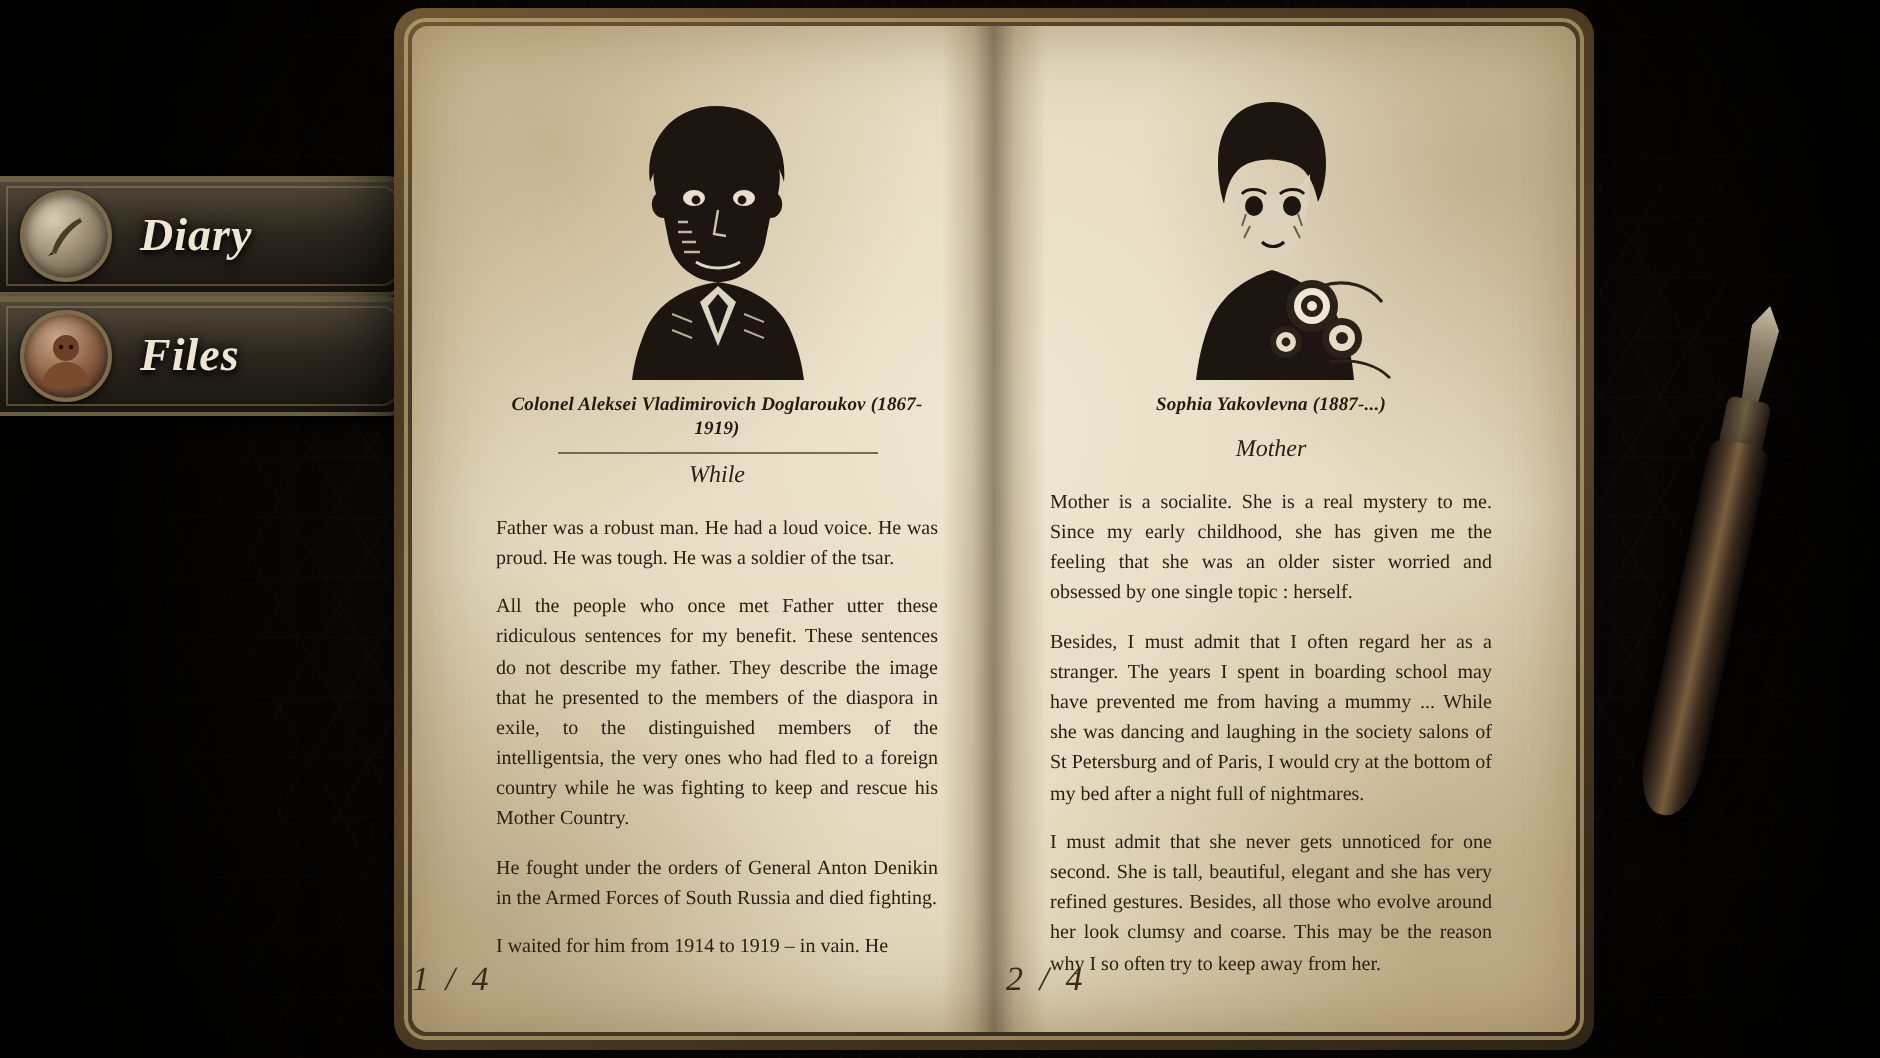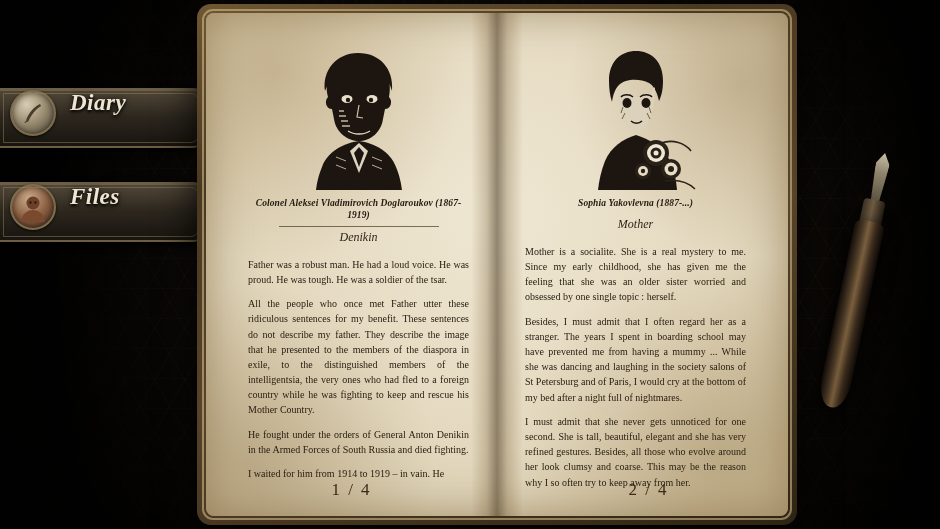--- a/index.html
+++ b/index.html
@@ -51,29 +51,28 @@
   
   .menu {
     position: absolute;
     left: 0;
     top: 88px;
     width: 204px;
   }
   .menu-item {
     position: relative;
     height: 56px;
-    margin-bottom: 34px;
     background:
       linear-gradient(180deg, rgba(86,76,60,0.95) 0%, rgba(46,40,31,0.97) 48%, rgba(24,20,15,0.98) 100%);
     border: 2px solid #6d5f43;
     border-left: none;
     border-radius: 0 10px 10px 0;
     box-shadow: 0 3px 7px rgba(0,0,0,0.8), inset 0 1px 0 rgba(190,170,120,0.25);
     display: flex;
-    align-items: flex-start;
+    align-items: center;
   }
   .menu-item::after {
     content: "";
     position: absolute;
     inset: 3px;
     border: 1px solid rgba(160,140,95,0.45);
     border-radius: 0 8px 8px 0;
     pointer-events: none;
   }
   .menu-medallion {
@@ -250,22 +249,23 @@
     line-height: 1.52;
     color: #2b2013;
     text-align: justify;
   }
   .body-text p { margin: 0 0 9px 0; }
   .page-number {
     position: absolute;
     bottom: 16px;
     left: 0;
     width: 100%;
-    text-align: center;
+    text-align: left;
     font-size: 17px;
+    font-style: italic;
     color: #3a2b19;
     letter-spacing: 2px;
   }
   .page.left .page-number { padding-right: 6px; }
   .page.right .page-number { padding-left: 6px; }
 </style>
 </head>
 <body>
 
 <div id="screen">
@@ -350,21 +350,21 @@
               <path d="M75 100 L70 106 L75 120 L80 106 Z"></path>
             </g>
             <g stroke="#b9af97" stroke-width="1" fill="none">
               <path d="M52 110 L62 114 M52 118 L62 122 M88 110 L98 114 M88 118 L98 122"></path>
             </g>
           </svg>
         </div>
 
         <div class="caption-name">Colonel Aleksei Vladimirovich Doglaroukov (1867-1919)</div>
         <div class="caption-rule"></div>
-        <div class="caption-role">Denikin</div>
+        <div class="caption-role">While</div>
 
         <div class="body-text">
           <p>Father was a robust man. He had a loud voice. He was proud. He was tough. He was a soldier of the tsar.</p>
           <p>All the people who once met Father utter these ridiculous sentences for my benefit. These sentences do not describe my father. They describe the image that he presented to the members of the diaspora in exile, to the distinguished members of the intelligentsia, the very ones who had fled to a foreign country while he was fighting to keep and rescue his Mother Country.</p>
           <p>He fought under the orders of General Anton Denikin in the Armed Forces of South Russia and died fighting.</p>
           <p>I waited for him from 1914 to 1919 – in vain. He</p>
         </div>
 
         <div class="page-number">1 / 4</div>
       </div>

